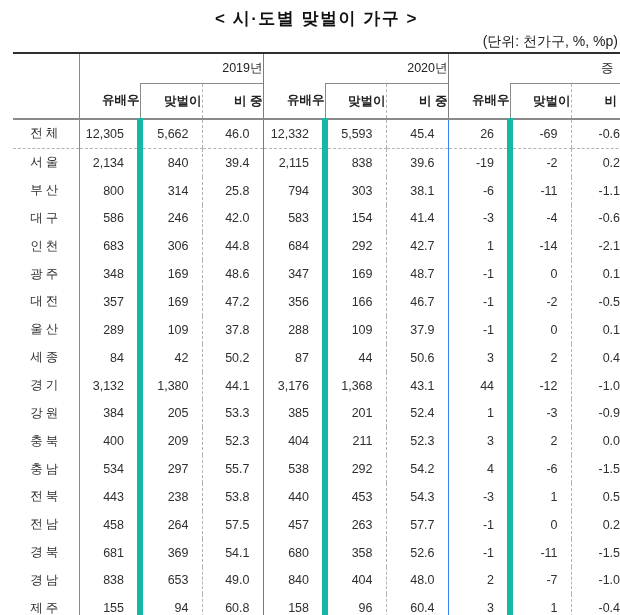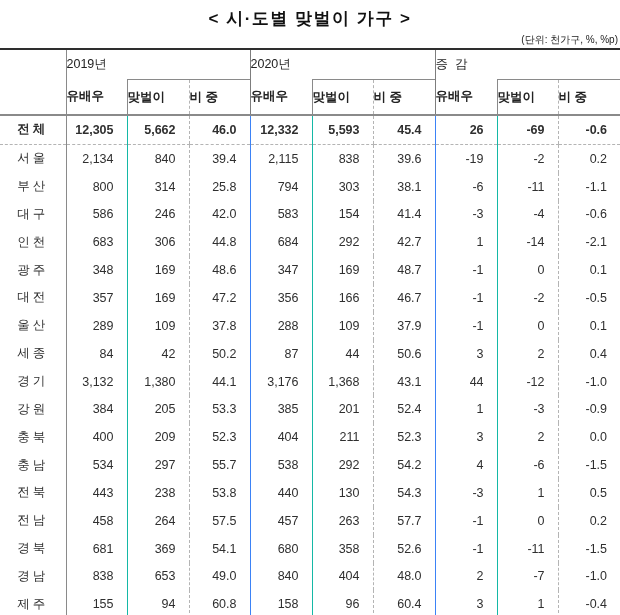--- a/index.html
+++ b/index.html
@@ -10,52 +10,53 @@
     height: 615px;
     overflow: hidden;
     font-family: "Liberation Sans", sans-serif;
     color: #333;
   }
   .page {
     width: 620px;
     height: 615px;
     position: relative;
     box-sizing: border-box;
+    padding-left: 13px;
   }
   .title {
     text-align: center;
     font-weight: bold;
     font-size: 17px;
     letter-spacing: 1.5px;
     color: #111;
     padding-top: 7px;
     white-space: pre;
   }
   .unit-note {
     text-align: right;
-    font-size: 10px;
+    font-size: 14px;
     color: #222;
     margin-top: 3px;
     margin-bottom: 1px;
     padding-right: 2px;
     white-space: pre;
   }
   table.data {
     width: 620px;
     border-collapse: collapse;
     table-layout: fixed;
     border-top: 2px solid #2e2e2e;
     border-bottom: 3px solid #2e2e2e;
     font-size: 12.5px;
   }
   thead th {
     font-weight: normal;
     color: #222;
     white-space: pre;
-    text-align: left;
+    text-align: right;
     vertical-align: middle;
     padding: 0;
   }
   tr.year-row th { height: 29px; }
   tr.sub-row th  { height: 34px; }
   
   tr.sub-row th, th.region-head { border-bottom: 2px solid #8a8a8a; font-weight: bold; }
   
   th.region-head { border-right: 1px solid #8a8a8a; }
   
@@ -68,24 +69,24 @@
     padding: 0;
     vertical-align: middle;
     color: #2f2f2f;
   }
   td.name {
     text-align: center;
     letter-spacing: 3px;
     border-right: 1px solid #8a8a8a;
   }
   td.u { border-left: 1px solid #3b82f6; }
-  td.m { border-left: 1px solid #14b8a6; }
+  td.m { border-left: 6px solid #14b8a6; }
   td.p { border-left: 1px dashed #b4b4b4; }
   td.num { text-align: right; padding-right: 13px; }
-  tr.total-row td { border-bottom: 1px dashed #b4b4b4; font-weight: bold; }
+  tr.total-row td { border-bottom: 1px dashed #b4b4b4; }
 </style>
 </head>
 <body>
 
 <div class="page">
   <div class="title">&lt; 시·도별 맞벌이 가구 &gt;</div>
   <div class="unit-note">(단위: 천가구, %, %p)</div>
 
   <table class="data">
     <colgroup>
@@ -275,21 +276,21 @@
           <td class="u num">4</td>
           <td class="m num">-6</td>
           <td class="p num">-1.5</td>
         </tr>
         <tr>
           <td class="name">전북</td>
           <td class="u num">443</td>
           <td class="m num">238</td>
           <td class="p num">53.8</td>
           <td class="u num">440</td>
-          <td class="m num">130</td>
+          <td class="m num">453</td>
           <td class="p num">54.3</td>
           <td class="u num">-3</td>
           <td class="m num">1</td>
           <td class="p num">0.5</td>
         </tr>
         <tr>
           <td class="name">전남</td>
           <td class="u num">458</td>
           <td class="m num">264</td>
           <td class="p num">57.5</td>

